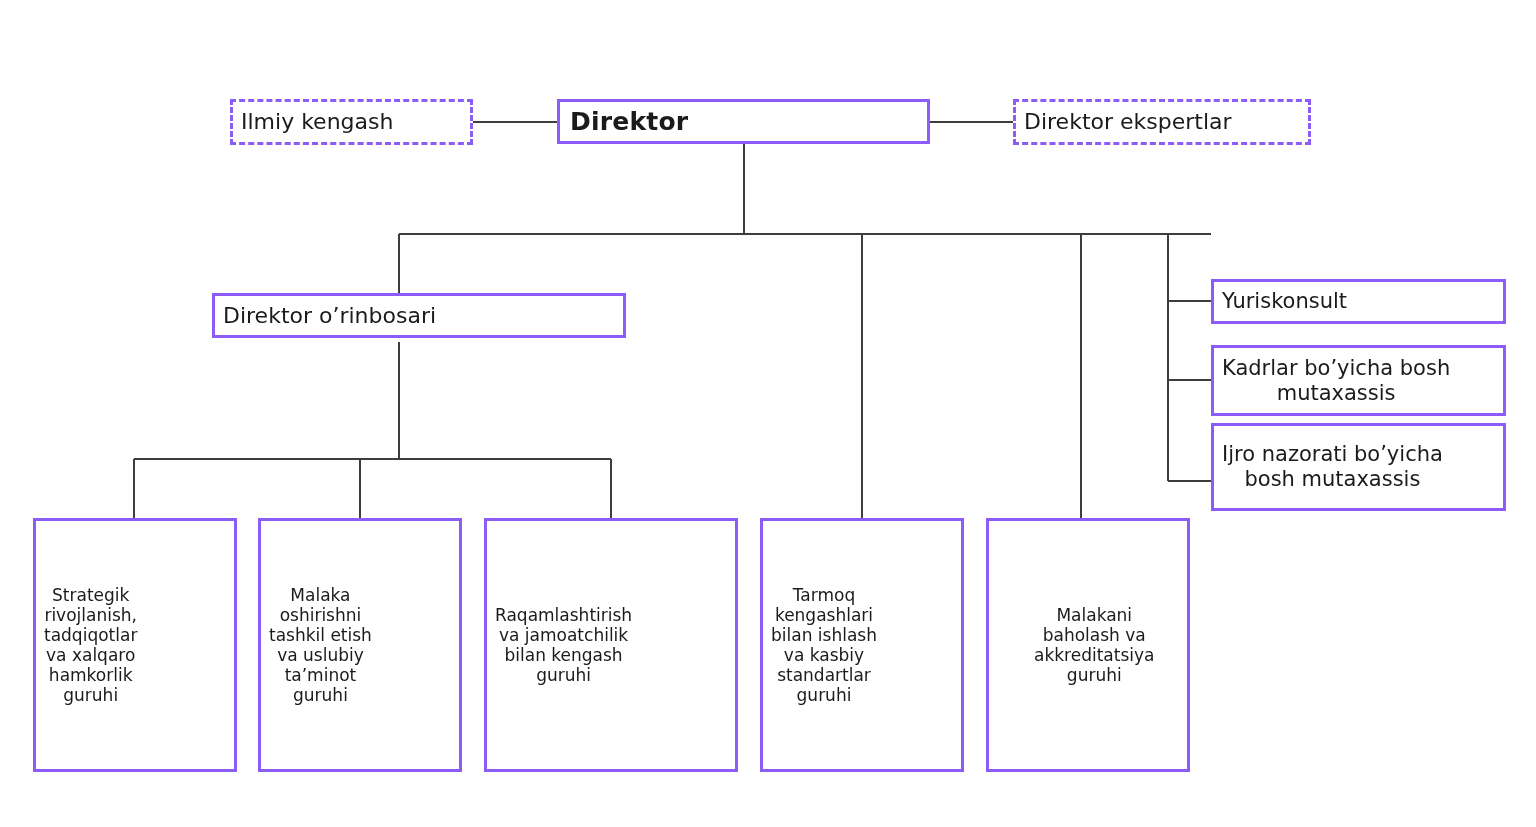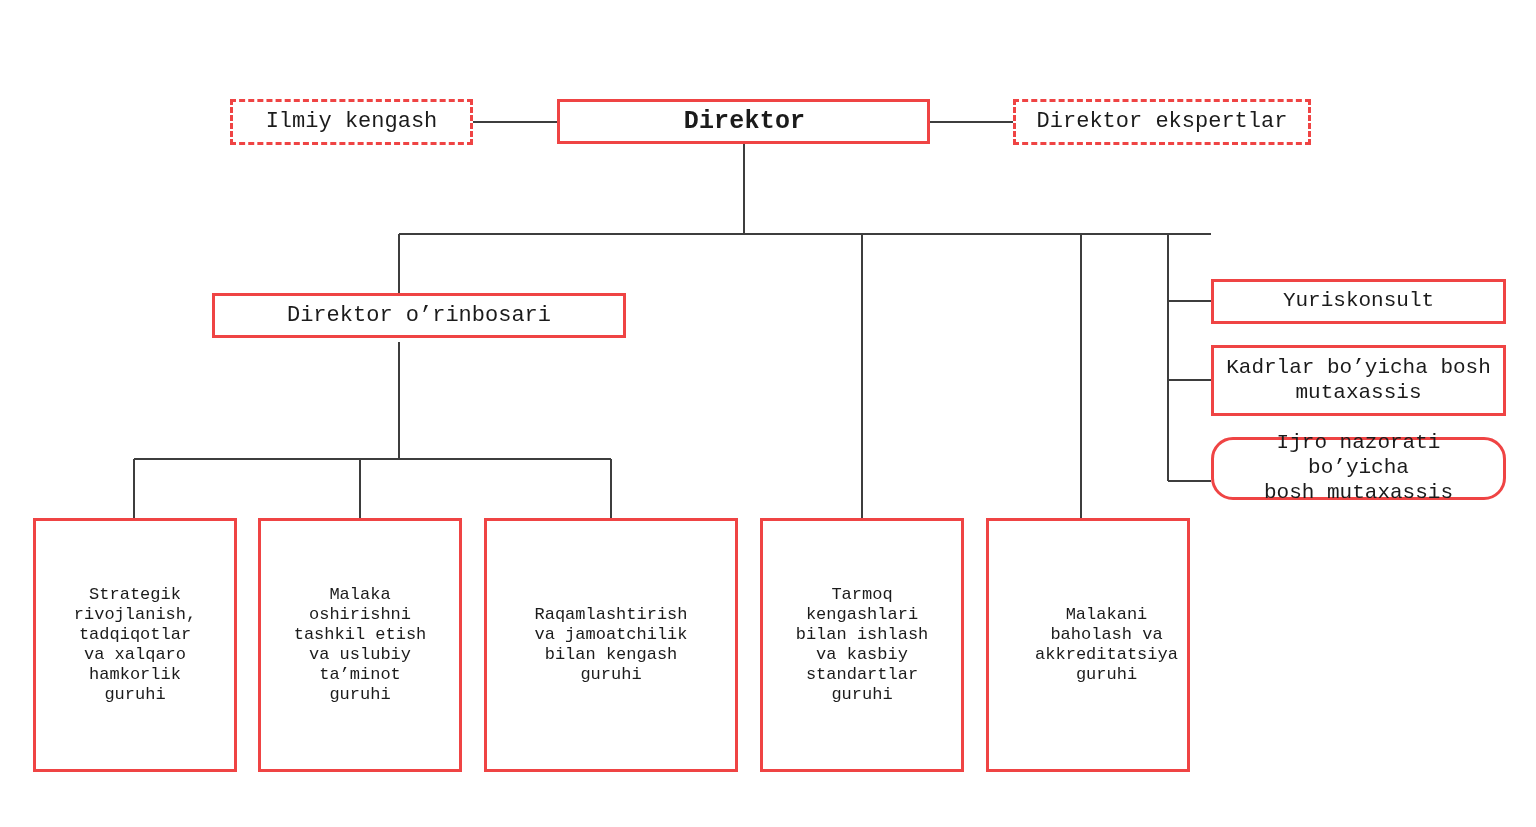--- a/index.html
+++ b/index.html
@@ -28,29 +28,28 @@
     height: 827px;
     z-index: 1;
     pointer-events: none;
   }
   
   .node {
     position: absolute;
     z-index: 2;
     box-sizing: border-box;
     background: #ffffff;
-    border: 3px solid #ef4444;
+    border: 3px solid #8b5cf6;
     display: flex;
     align-items: center;
-    justify-content: center;
+    justify-content: flex-start;
     text-align: center;
     color: #1b1b1b;
     line-height: 1.18;
     padding: 4px 8px;
-    font-family: Liberation Mono, monospace;
   }
   .node.dashed {
     border-style: dashed;
     border-width: 3px;
     background: transparent;
   }
   .node .label {
     display: block;
     white-space: pre-line;
   }
@@ -77,21 +76,21 @@
   }
   
   .staff {
     left: 1211px;
     width: 295px;
     font-size: 21px;
   }
   #node-buxgalter   { top: 212px; height: 45px; }
   #node-yuriskonsult{ top: 279px; height: 45px; }
   #node-kadrlar     { top: 345px; height: 71px; }
-  #node-ijro        { top: 437px; height: 63px; border-radius: 22px; }
+  #node-ijro        { top: 423px; height: 88px; }
 
   
   .group {
     top: 518px;
     font-size: 17px;
   }
   #node-g1 { left: 33px;  width: 204px; height: 254px; }
   #node-g2 { left: 258px; width: 204px; height: 254px; }
   #node-g3 { left: 484px; width: 254px; height: 254px; }
   #node-g4 { left: 760px; width: 204px; height: 254px; }

